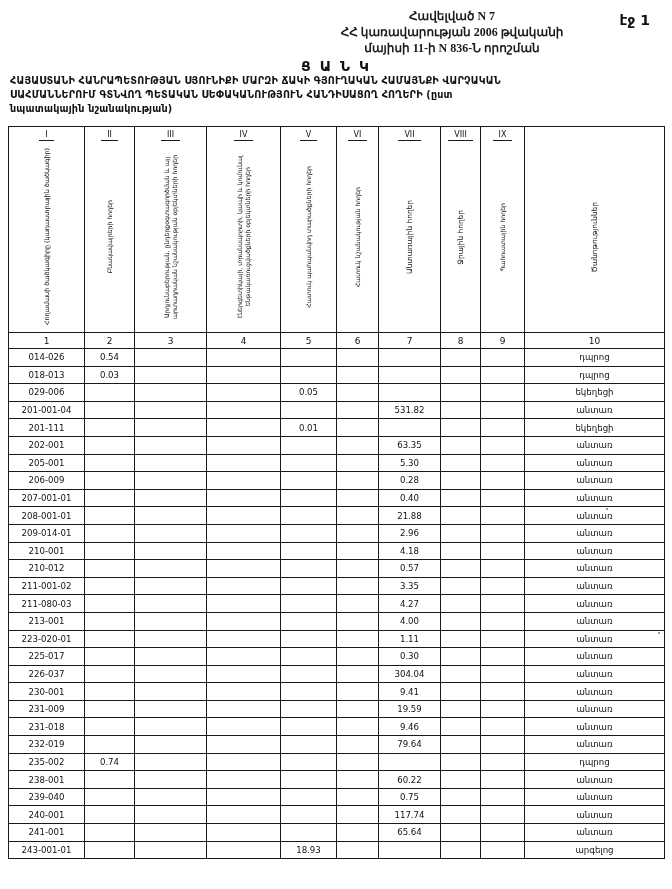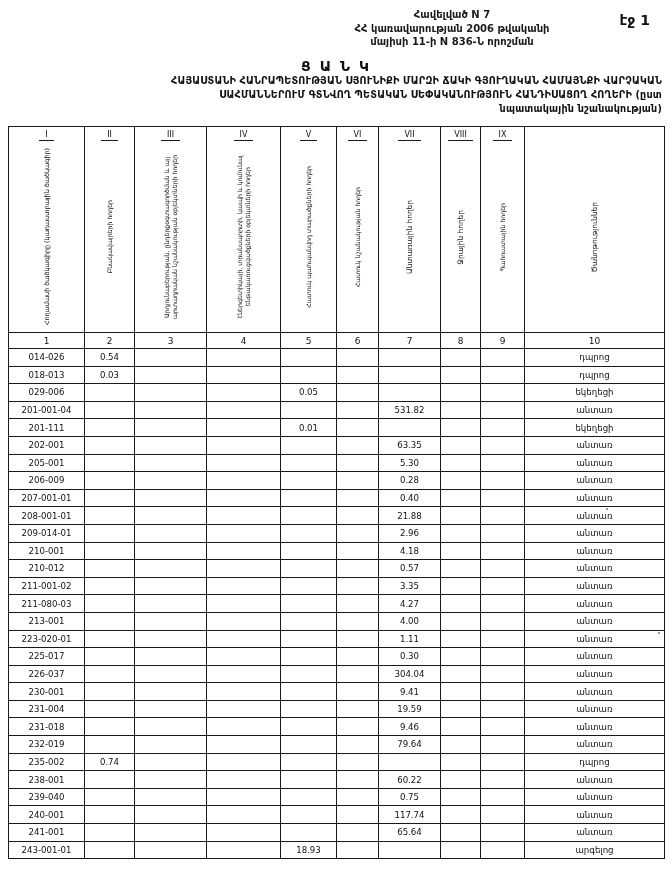--- a/index.html
+++ b/index.html
@@ -20,25 +20,26 @@
     width: 672px;
     height: 889px;
     padding: 0;
     box-sizing: border-box;
   }
   .header-block {
     position: absolute;
     top: 8px;
     right: 90px;
     text-align: center;
-    font-size: 10px;
+    font-size: 12px;
     font-weight: bold;
     line-height: 1.35;
     color: #1a1a1a;
     width: 260px;
+    font-family: Liberation Serif, serif;
   }
   .page-corner {
     position: absolute;
     top: 12px;
     right: 22px;
     font-size: 14px;
     font-weight: bold;
   }
   .doc-title {
     position: absolute;
@@ -48,21 +49,21 @@
     text-align: center;
     font-size: 14px;
     font-weight: bold;
     letter-spacing: 2px;
   }
   .doc-sub {
     position: absolute;
     top: 74px;
     left: 10px;
     width: 652px;
-    text-align: right;
+    text-align: left;
     font-size: 9.6px;
     font-weight: bold;
     line-height: 1.45;
     letter-spacing: .2px;
   }
   table.main {
     position: absolute;
     top: 126px;
     left: 8px;
     width: 656px;
@@ -476,21 +477,21 @@
           <td class="val"></td>
           <td class="val"></td>
           <td class="val"></td>
           <td class="val"></td>
           <td class="val">9.41</td>
           <td class="val"></td>
           <td class="val"></td>
           <td class="note">անտառ</td>
         </tr>
         <tr class="data">
-          <td class="code">231-004</td>
+          <td class="code">231-009</td>
           <td class="val"></td>
           <td class="val"></td>
           <td class="val"></td>
           <td class="val"></td>
           <td class="val"></td>
           <td class="val">19.59</td>
           <td class="val"></td>
           <td class="val"></td>
           <td class="note">անտառ</td>
         </tr>

